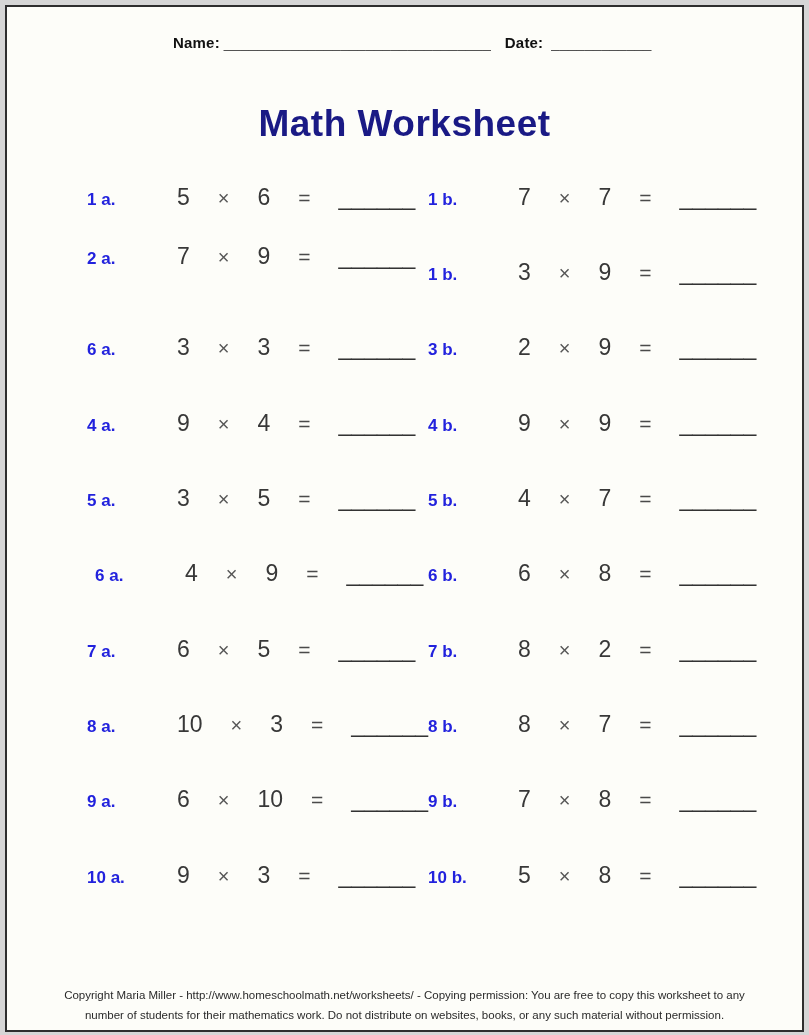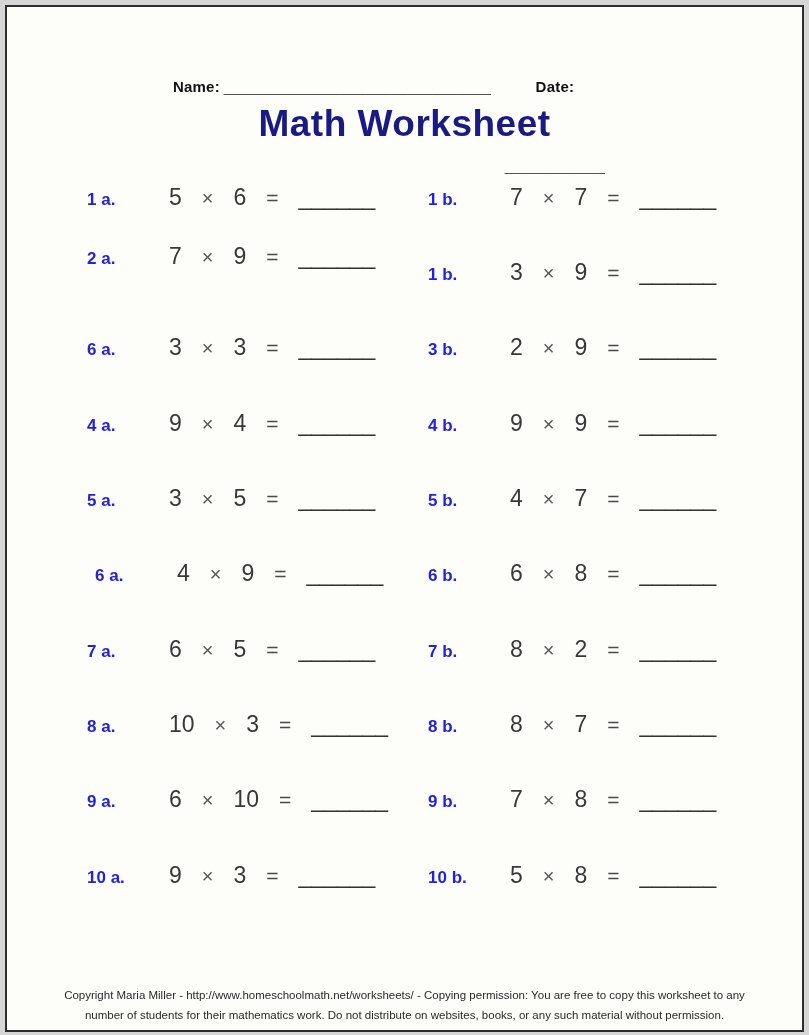--- a/index.html
+++ b/index.html
@@ -20,38 +20,38 @@
   .header-line {
     position:absolute;
     left:166px; top:27px;
     display:flex;
     align-items:baseline;
     gap:4px;
     font-size:15px;
     color:#111;
   }
   .hdr-label { font-weight:bold; letter-spacing:0.2px; }
-  .hdr-rule  { color:#4a4a4a; font-size:15px; letter-spacing:0; white-space:pre;margin-top:44px; }
-  .date-group { margin-left:10px; display:flex; align-items:center; gap:18px;flex-direction:column; }
+  .hdr-rule  { color:#4a4a4a; font-size:15px; letter-spacing:0; white-space:pre; }
+  .date-group { margin-left:10px; display:flex; align-items:flex-end; gap:8px; }
   
   .title {
     position:absolute;
     left:0; right:0; top:96px;
     text-align:center;
     font-size:37px;
     font-weight:bold;
     color:#1a1a85;
     letter-spacing:0.5px;
   }
   
   .cell {
     position:absolute;
     display:flex;
     align-items:baseline;
-    gap:20px;
+    gap:28px;
     height:30px;
   }
   .plabel {
     flex:0 0 62px;
     width:62px;
     font-size:17px;
     font-weight:bold;
     color:#2222dd;
     white-space:nowrap;
   }

